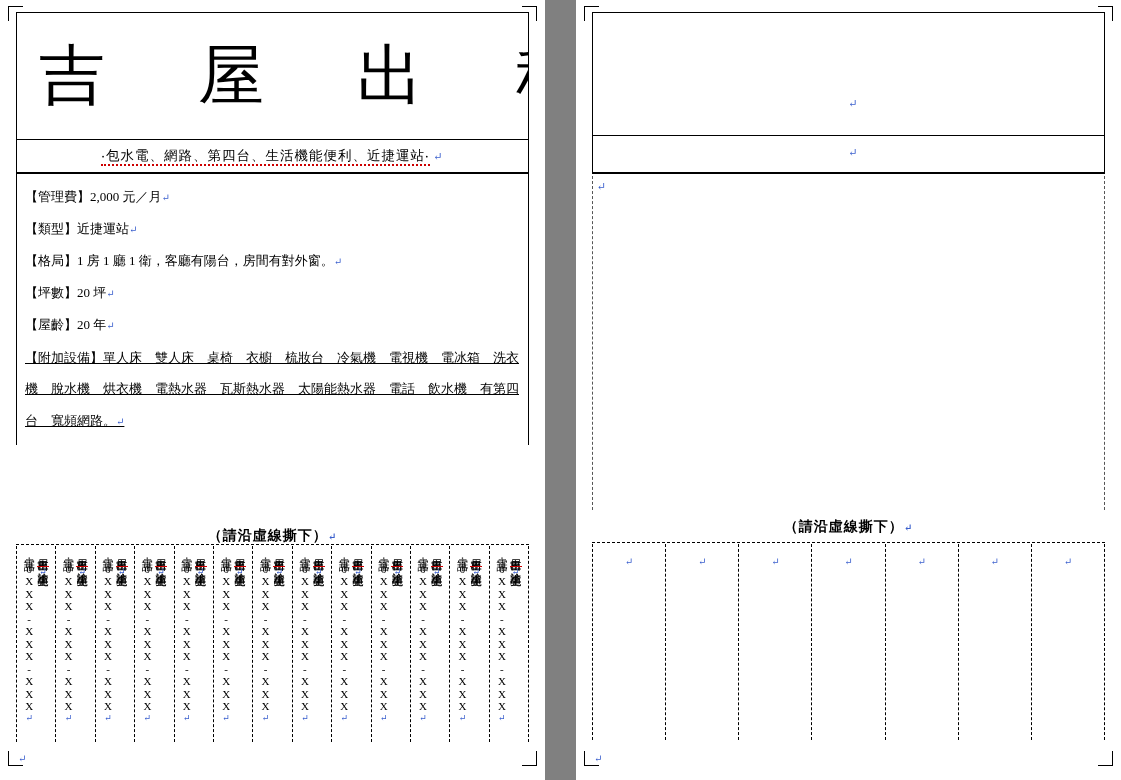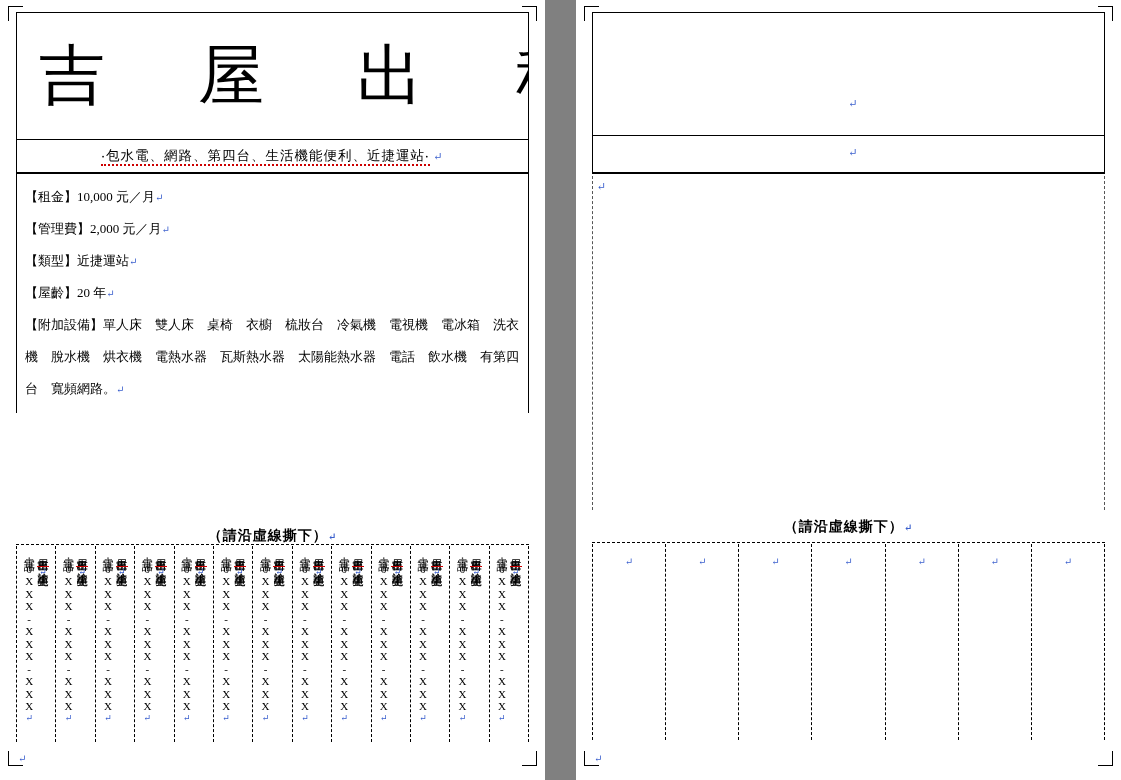--- a/index.html
+++ b/index.html
@@ -101,20 +101,21 @@
     padding: 7px 8px 8px 8px;
     font-size: 13px;
     line-height: 2.47;
   }
   .details .line {
     white-space: nowrap;
   }
   .details .line.wrap {
     white-space: normal;
     line-height: 2.45;
+    text-decoration: underline;
   }
   .bracket { letter-spacing: 0px; }
   .pilcrow-blue { color: #3a5fcd; font-size: 10px; }
   .seal-note {
     text-align: center;
     font-size: 14px;
     letter-spacing: 1px;
     padding: 6px 0 4px 0;
     font-weight: 600;
   }
@@ -252,23 +253,24 @@
 
         <div class="title-band">
           <div class="title-text">吉 屋 出 租</div>
         </div>
 
         <div class="subtitle-band">
           <span class="wavy">‧包水電、網路、第四台、生活機能便利、近捷運站‧</span><span class="pilcrow">↵</span>
         </div>
 
         <div class="details">
-          <div class="line"><span class="bracket">【租金】</span><span>10,000 元／月</span><span class="pilcrow-blue">↵</span></div>
           <div class="line"><span class="bracket">【管理費】</span><span>2,000 元／月</span><span class="pilcrow-blue">↵</span></div>
           <div class="line"><span class="bracket">【類型】</span><span>近捷運站</span><span class="pilcrow-blue">↵</span></div>
+          <div class="line"><span class="bracket">【格局】</span><span>1 房 1 廳 1 衛，客廳有陽台，房間有對外窗。</span><span class="pilcrow-blue">↵</span></div>
+          <div class="line"><span class="bracket">【坪數】</span><span>20 坪</span><span class="pilcrow-blue">↵</span></div>
           <div class="line"><span class="bracket">【屋齡】</span><span>20 年</span><span class="pilcrow-blue">↵</span></div>
           <div class="line wrap"><span class="bracket">【附加設備】</span><span>單人床　雙人床　桌椅　衣櫥　梳妝台　冷氣機　電視機　電冰箱　洗衣機　脫水機　烘衣機　電熱水器　瓦斯熱水器　太陽能熱水器　電話　飲水機　有第四台　寬頻網路。</span><span class="pilcrow-blue">↵</span></div>
         </div>
       </div>
     </div>
 
     <div class="seal-note" style="position:absolute; top:521px; left:0; right:0;">
       <span>（請沿虛線撕下）</span><span class="pilcrow-blue">↵</span>
     </div>
 

